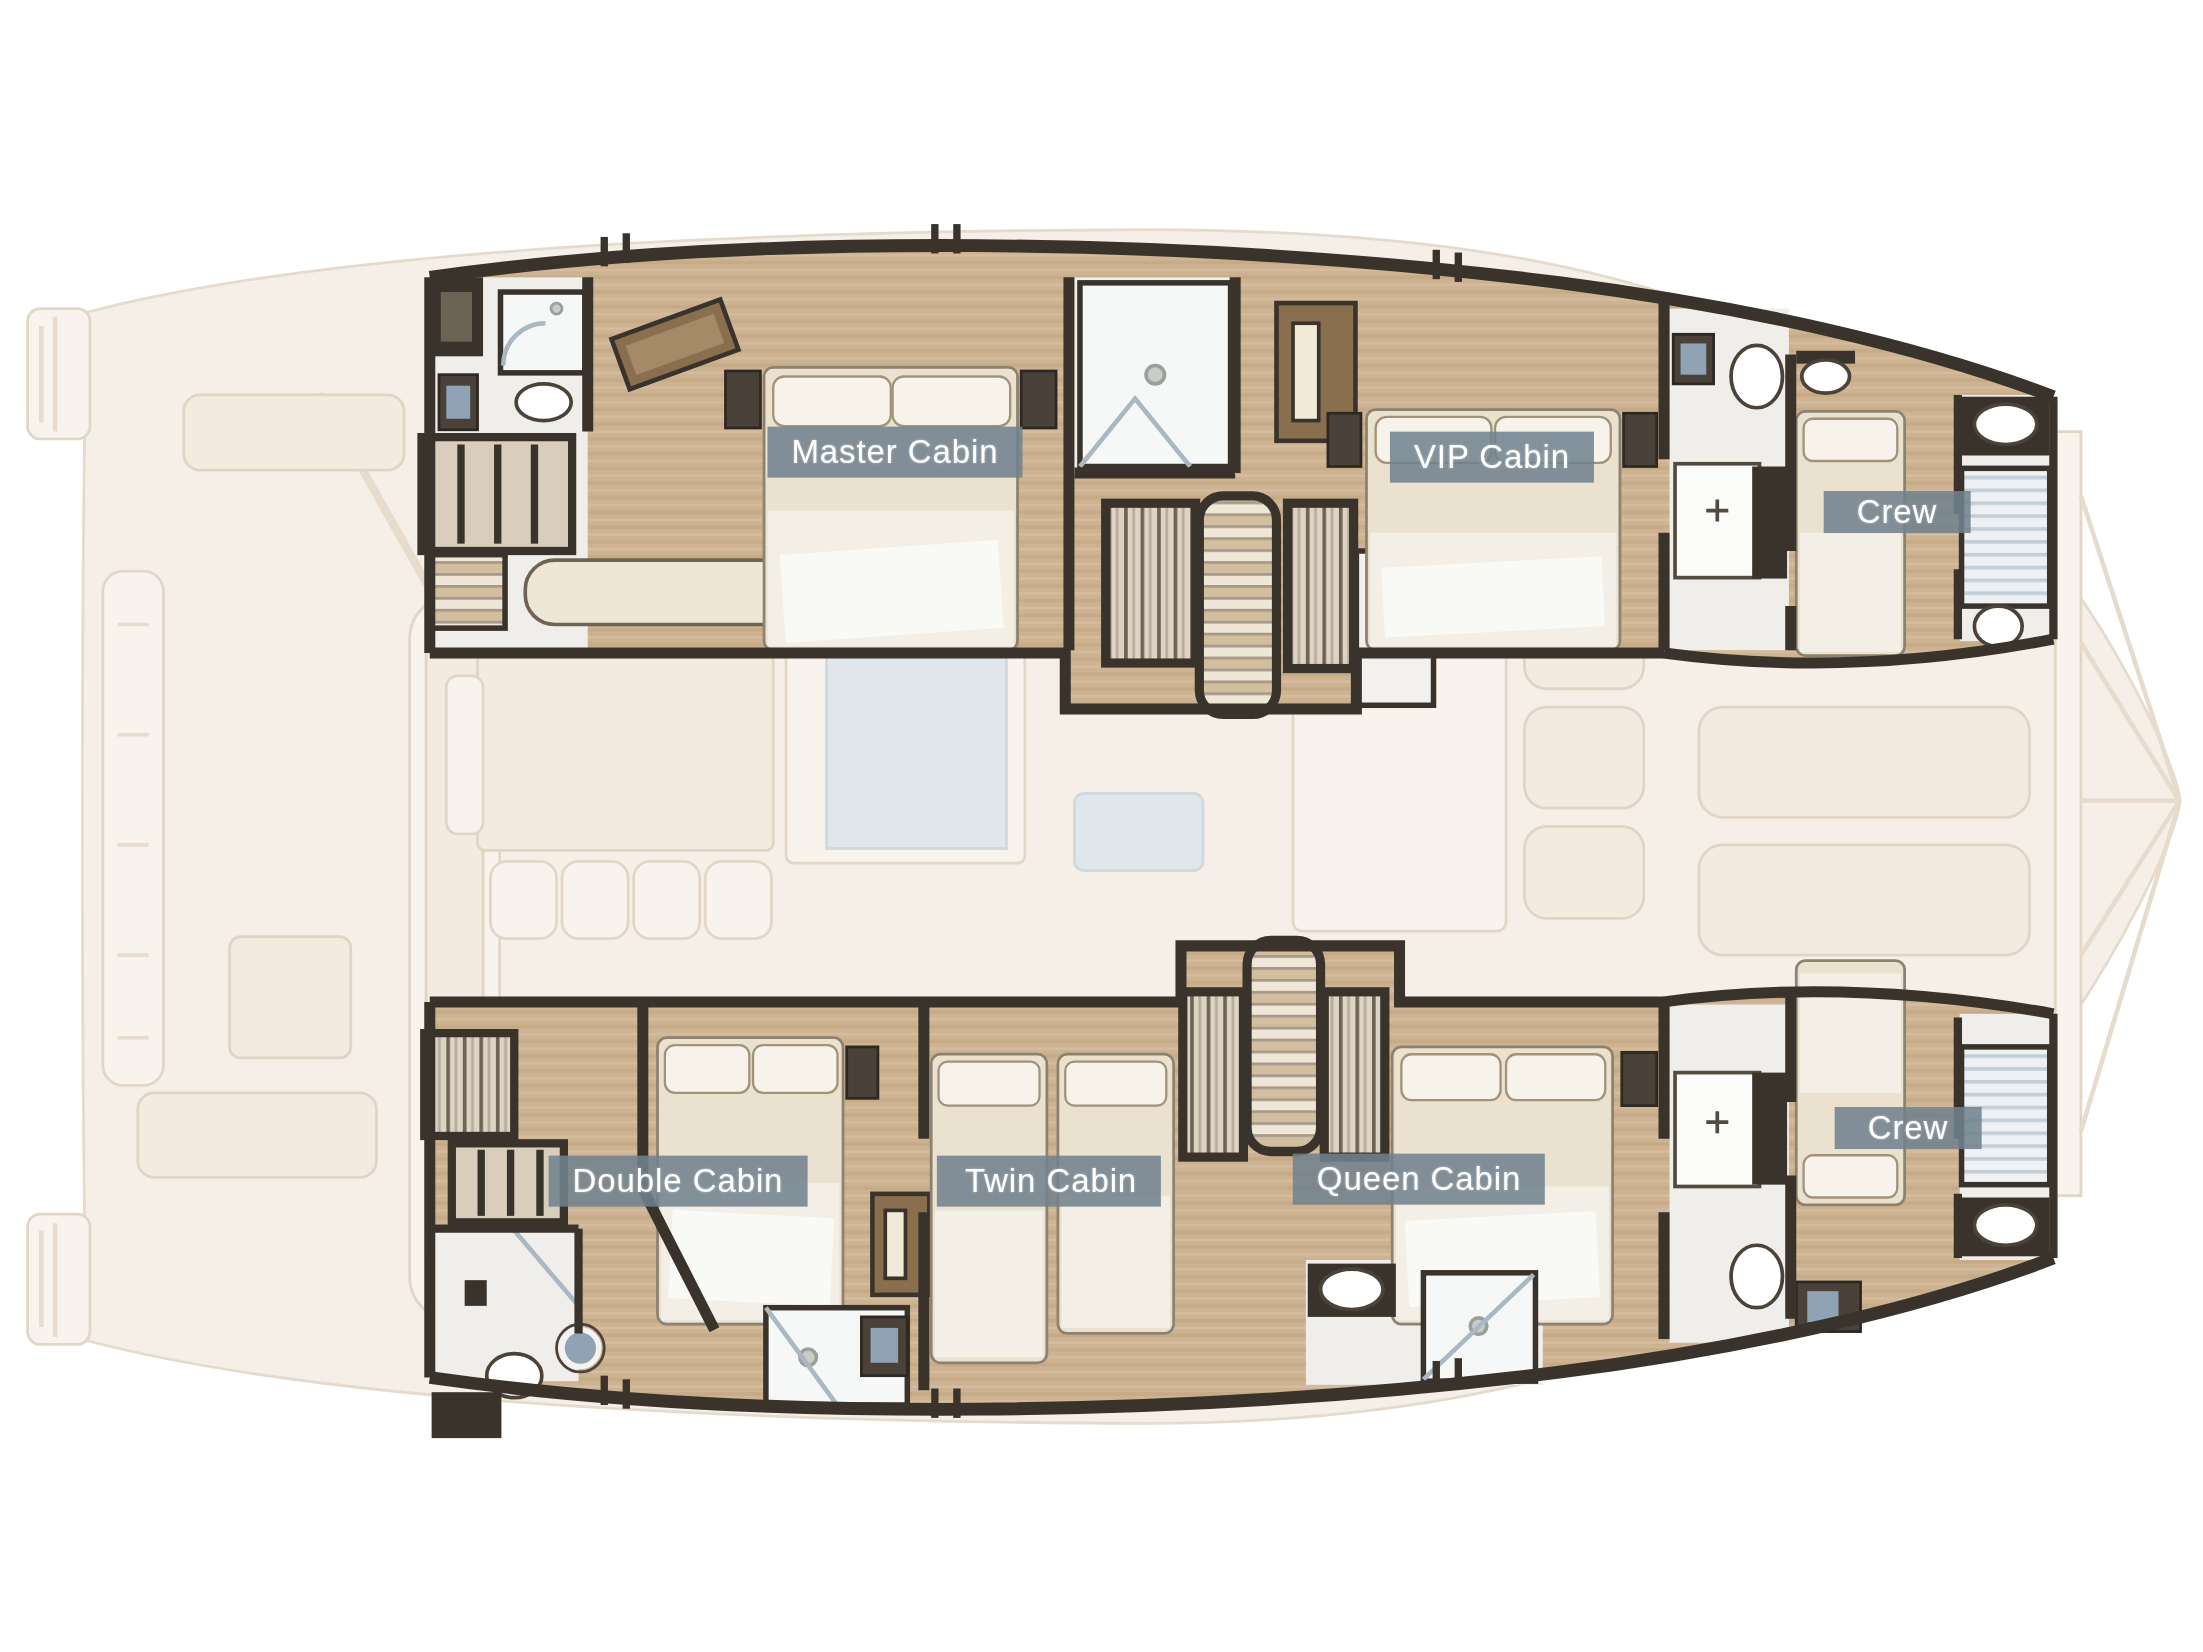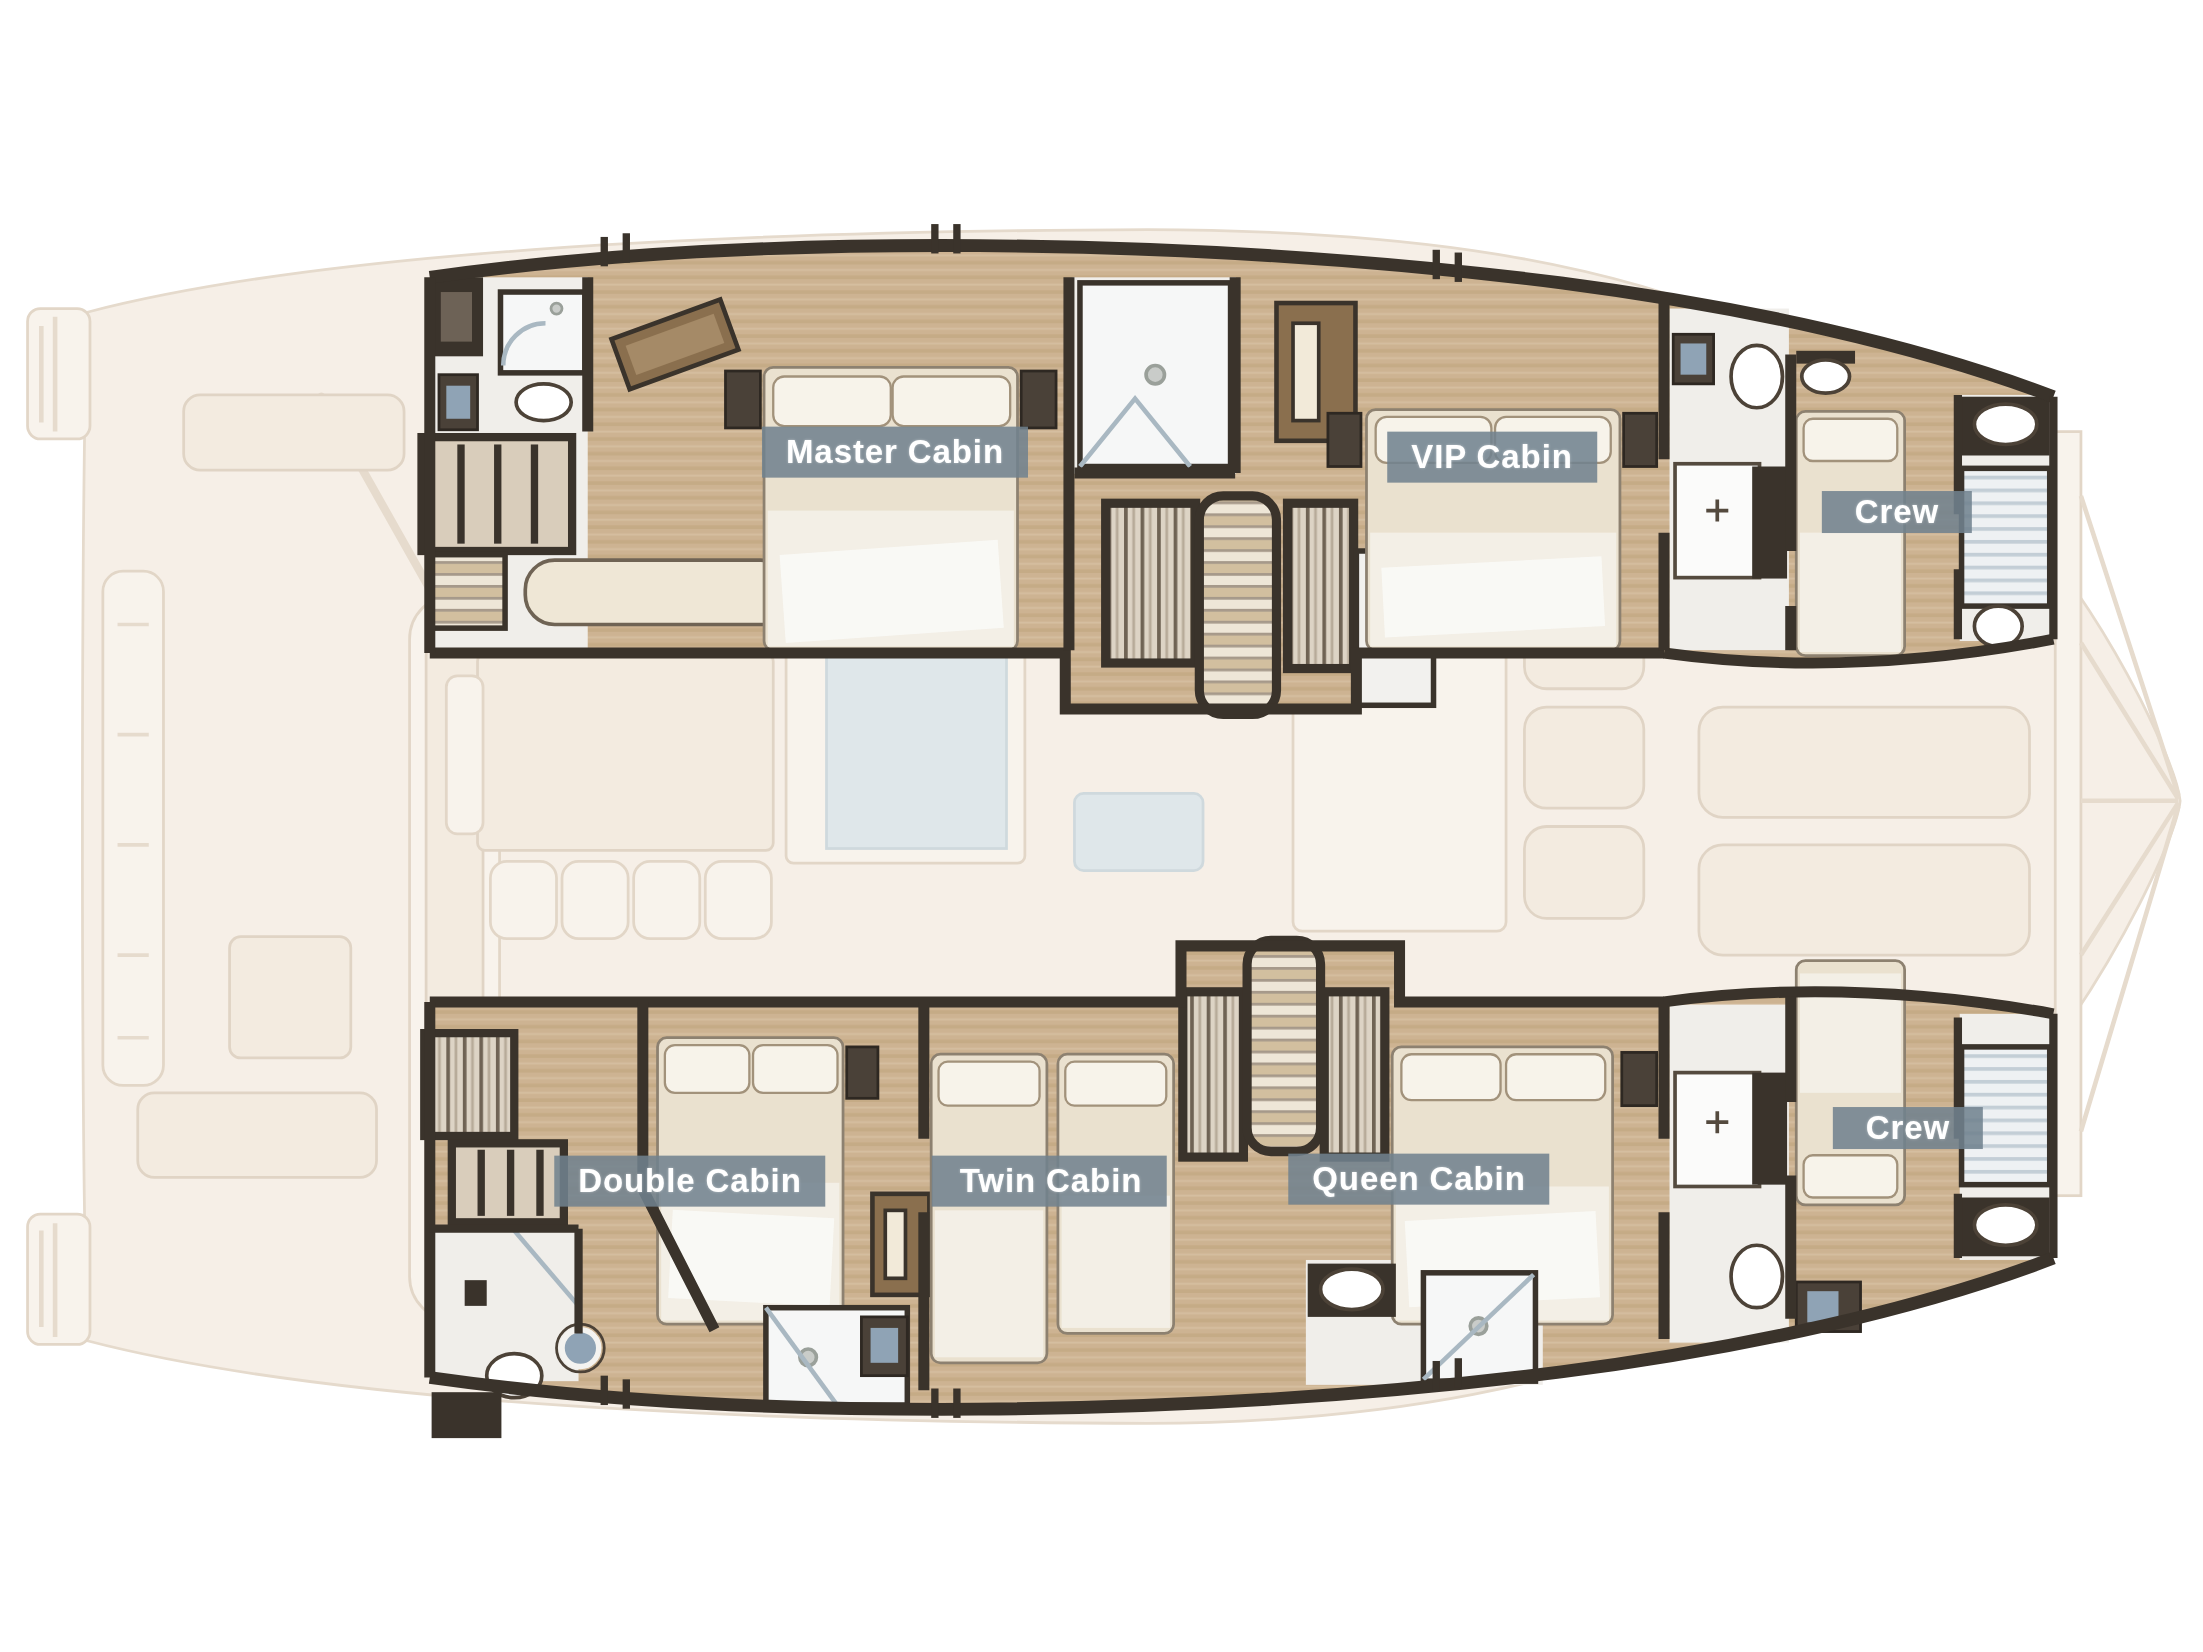--- a/index.html
+++ b/index.html
@@ -3,21 +3,21 @@
 <meta charset="utf-8">
 <style>
   html,body{margin:0;padding:0;background:#ffffff;}
   .stage{position:relative;width:2204px;height:1653px;background:#fff;overflow:hidden;
          font-family:"Liberation Sans", sans-serif;}
   .stage svg{position:absolute;left:0;top:0;}
   .room-label{
     position:absolute;transform:translate(-50%,-50%);
     background:var(--label-bg,#71828fde);
     color:var(--label-text,#ffffff);
-    font-size:33px;font-weight:bold;letter-spacing:0.9px;white-space:nowrap;
+    font-size:33px;font-weight:normal;letter-spacing:0.9px;white-space:nowrap;
     padding:6.4px 24px;line-height:1.15;
     text-shadow:0 0 2.8px rgba(255,255,255,.45);
   }
   .room-label.small{padding:2px 33px;}
   
   .wall{stroke:#3a332b;stroke-width:12;fill:none;stroke-linecap:butt;}
   .wallT{stroke:#3a332b;stroke-width:14;fill:none;}
   .wallThin{stroke:#3a332b;stroke-width:9;fill:none;}
   .bed{fill:#eae1cf;stroke:#8d8170;stroke-width:3;}
   .pil{fill:#f7f3ea;stroke:#a2927b;stroke-width:2.5;}
@@ -341,18 +341,18 @@
     <rect class="win" x="1014" y="1512" width="8" height="32"></rect>
     <rect class="win" x="1038" y="1512" width="8" height="32"></rect>
     <rect class="win" x="1560" y="1482" width="8" height="32"></rect>
     <rect class="win" x="1584" y="1479" width="8" height="32"></rect>
   </g>
 </svg>
 
 <div class="room-label" style="left:895px;top:452px;">Master Cabin</div>
 <div class="room-label" style="left:1492px;top:457px;text-align:center;">VIP Cabin</div>
 <div class="room-label small" style="left:1897px;top:512px;">Crew</div>
-<div class="room-label" style="left:678px;top:1181px;margin-left:12px;">Double Cabin</div>
+<div class="room-label" style="left:678px;top:1181px;">Double Cabin</div>
 <div class="room-label" style="left:1049px;top:1181px;padding-left:28px;">Twin Cabin</div>
 <div class="room-label" style="left:1419px;top:1179px;">Queen Cabin</div>
 <div class="room-label small" style="left:1908px;top:1128px;">Crew</div>
 </div>
 
 
 </body></html>

